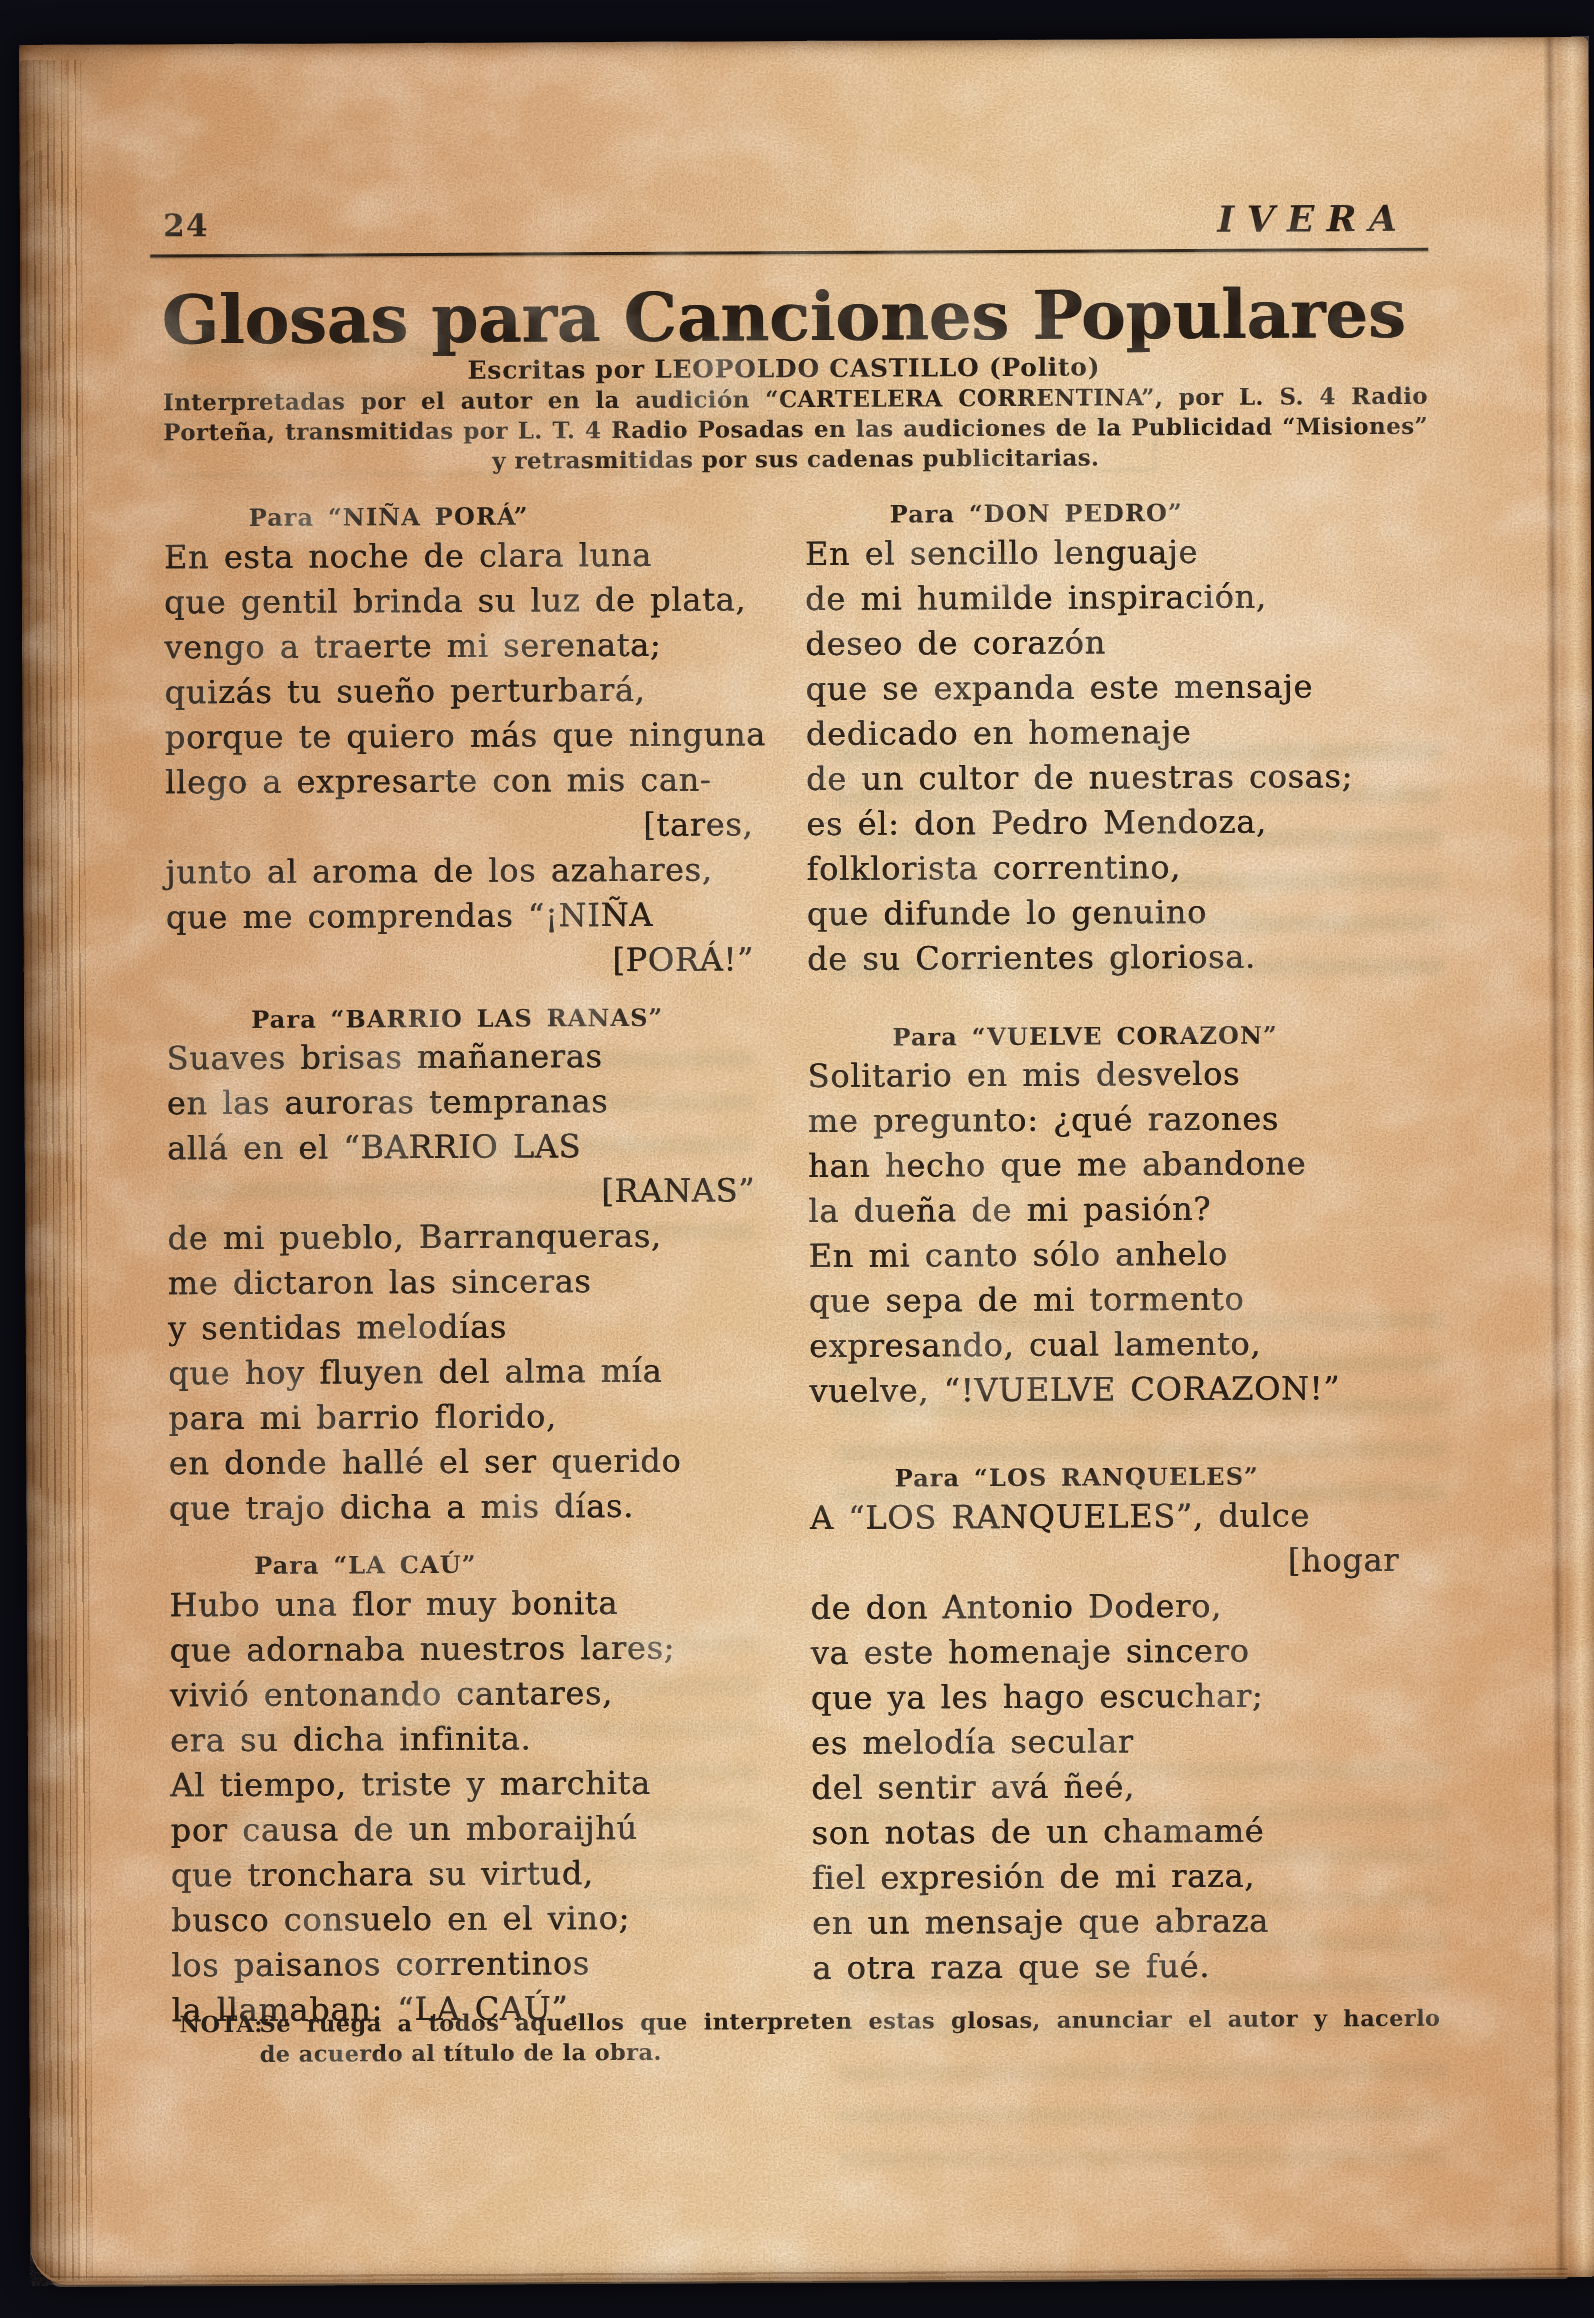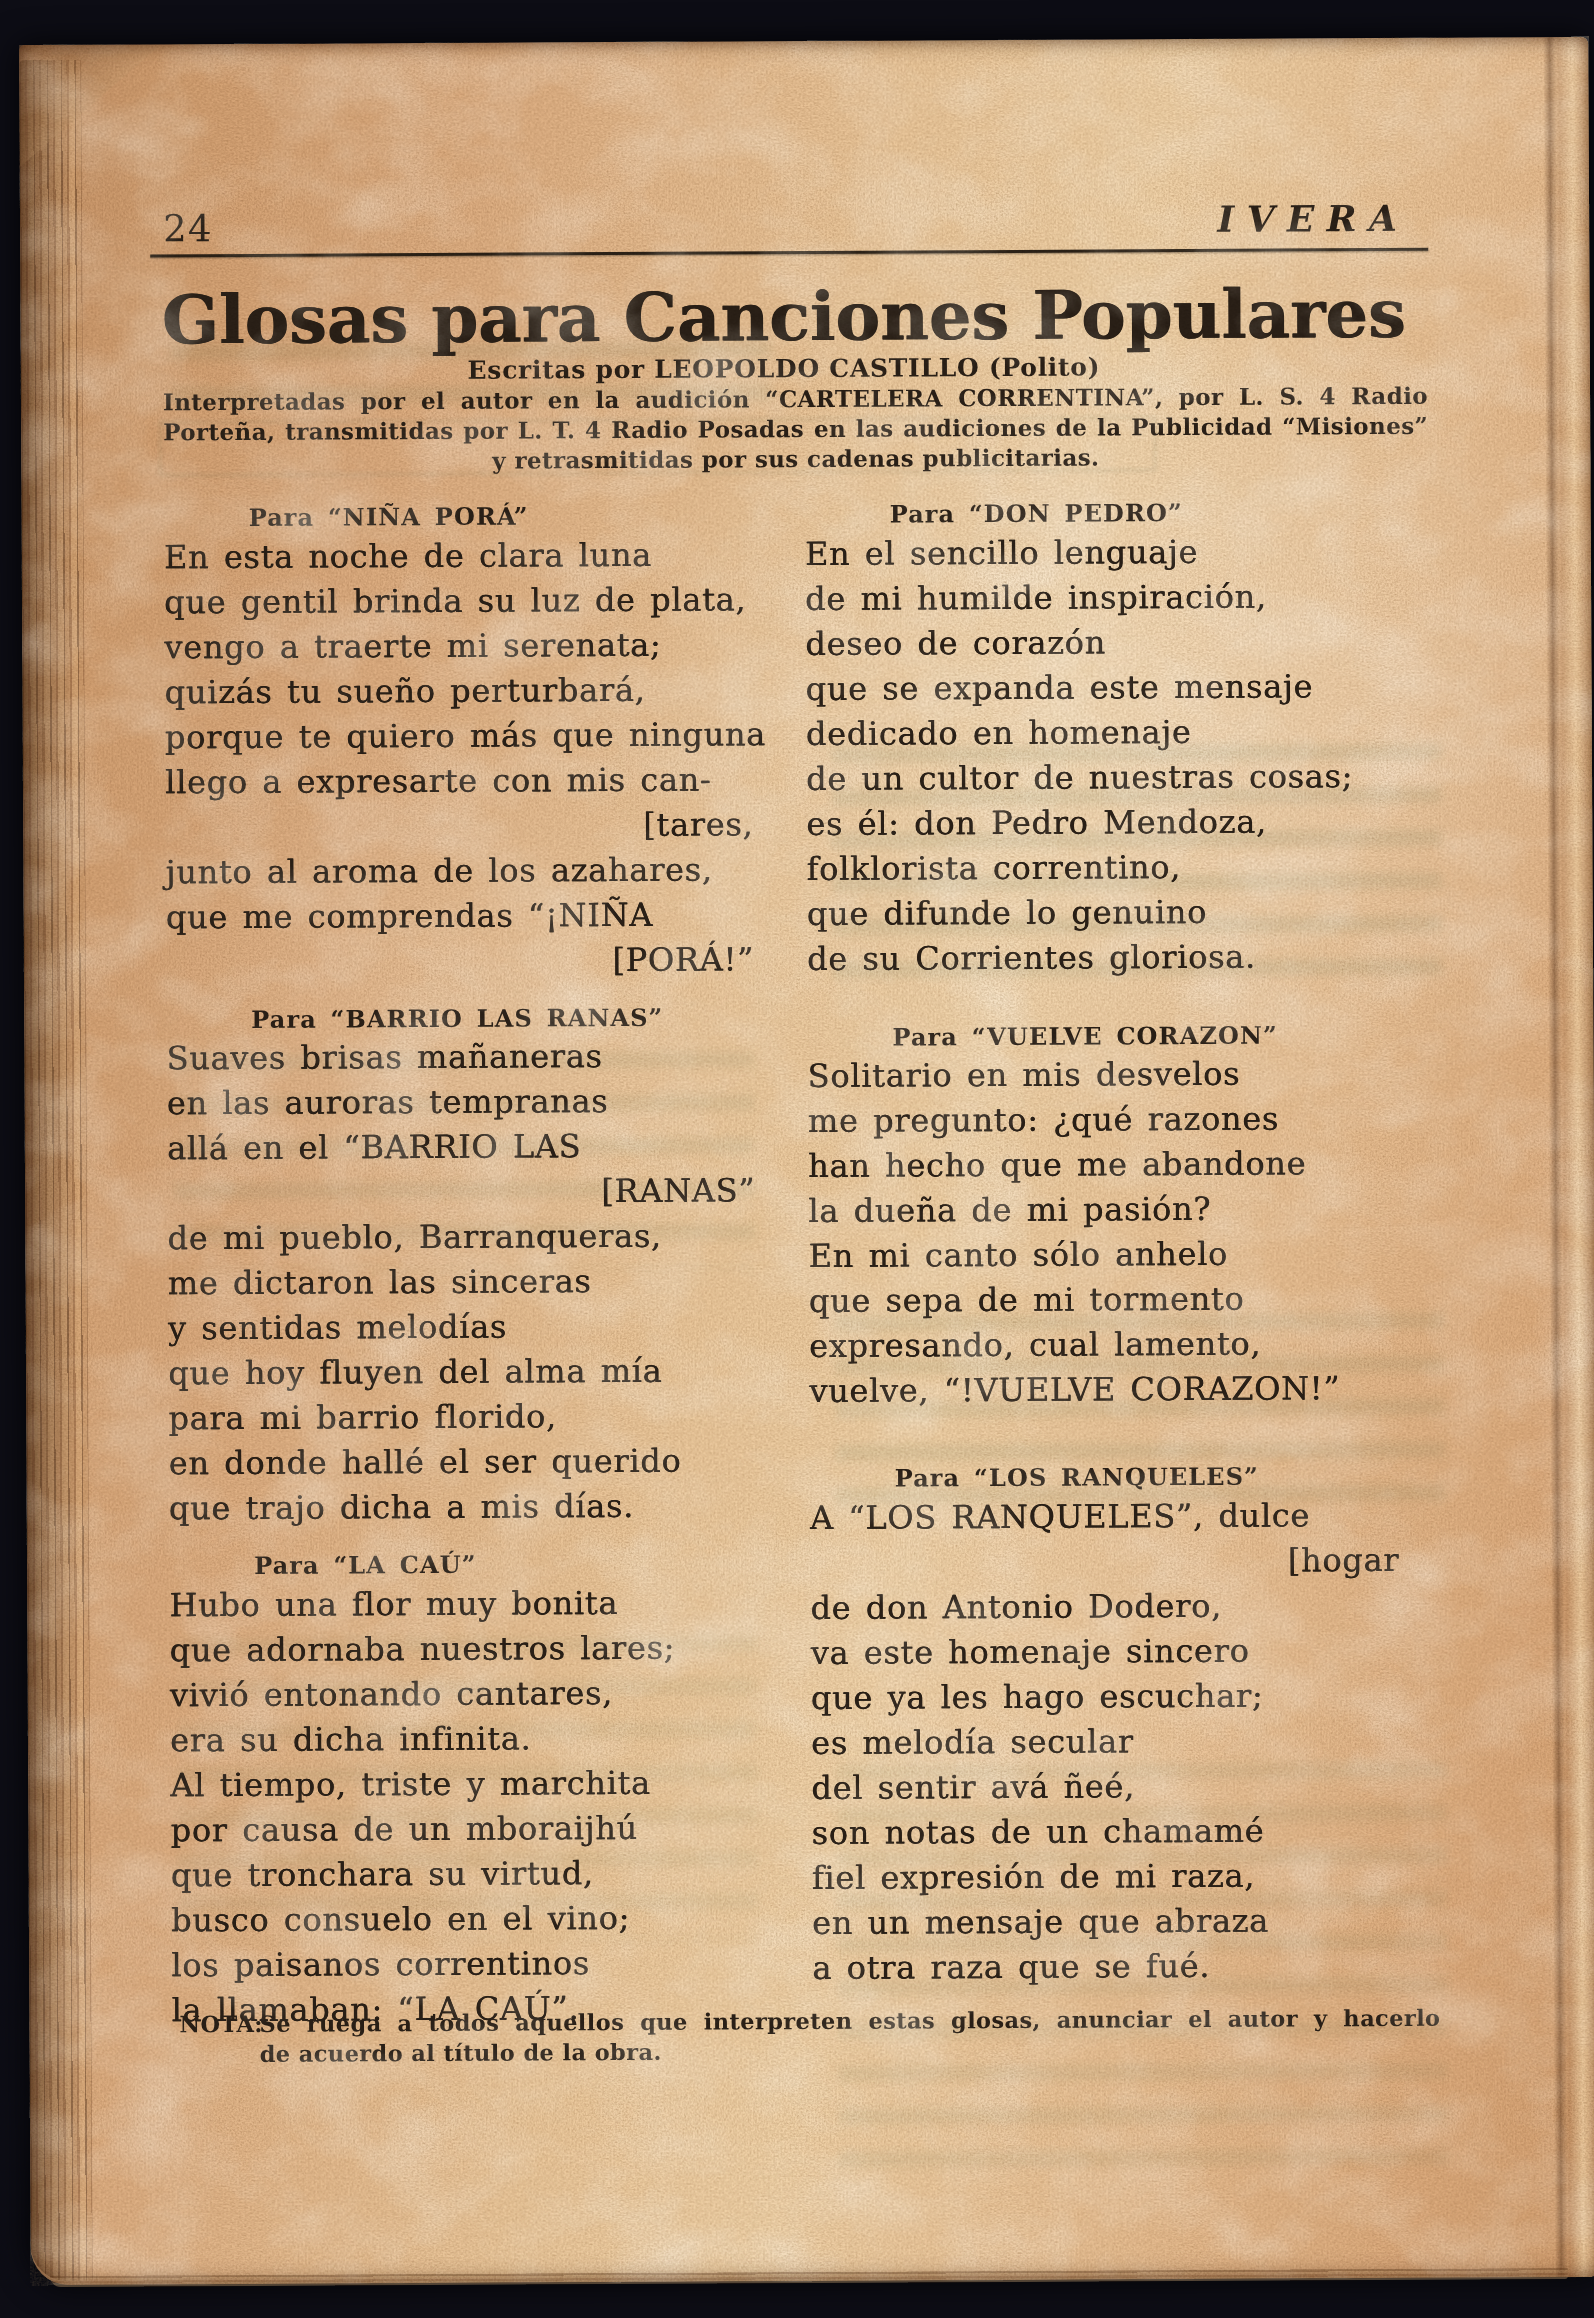--- a/index.html
+++ b/index.html
@@ -38,21 +38,21 @@
   
   .grain{position:absolute;inset:0;border-radius:inherit;pointer-events:none;}
   .grain-fine{filter:url(#grainFine);mix-blend-mode:multiply;opacity:.4;}
   .grain-blotch{filter:url(#grainBlotch);mix-blend-mode:screen;opacity:.5;}
   
   .ghost{position:absolute;pointer-events:none;filter:blur(4.3px);
     background:repeating-linear-gradient(180deg, rgba(62,104,74,.9) 0 16px, rgba(62,104,74,0) 16px 43px);}
   .ghost-box{position:absolute;pointer-events:none;border:2.2px solid rgba(90,115,95,.35);filter:blur(2.2px);}
   
   .ink{color:var(--ink,#2a2017);}
-  .pagenum{position:absolute;left:143px;top:163px;font-size:37px;font-weight:400;letter-spacing:1.4px;}
+  .pagenum{position:absolute;left:143px;top:163px;font-size:31px;font-weight:700;letter-spacing:1.4px;}
   .masthead{position:absolute;right:180px;top:159px;font-size:36px;font-weight:700;font-style:italic;letter-spacing:12.3px;}
   .rule{position:absolute;left:130px;right:161px;top:210px;height:2.9px;background:#2c2217;
         box-shadow:0 1.4px 1.4px rgba(44,34,23,.35);}
   .title{position:absolute;left:109px;right:152px;top:236px;text-align:center;
          font-size:67px;font-weight:700;letter-spacing:0px;white-space:nowrap;
          text-shadow:0.7px 0 0 currentColor;}
   .byline{position:absolute;left:109px;right:152px;top:313px;text-align:center;
           font-size:25px;font-weight:700;letter-spacing:0.7px;}
   .intro{position:absolute;left:142px;width:1265px;top:343px;font-size:23px;font-weight:700;
          line-height:30px;letter-spacing:0.4px;}

